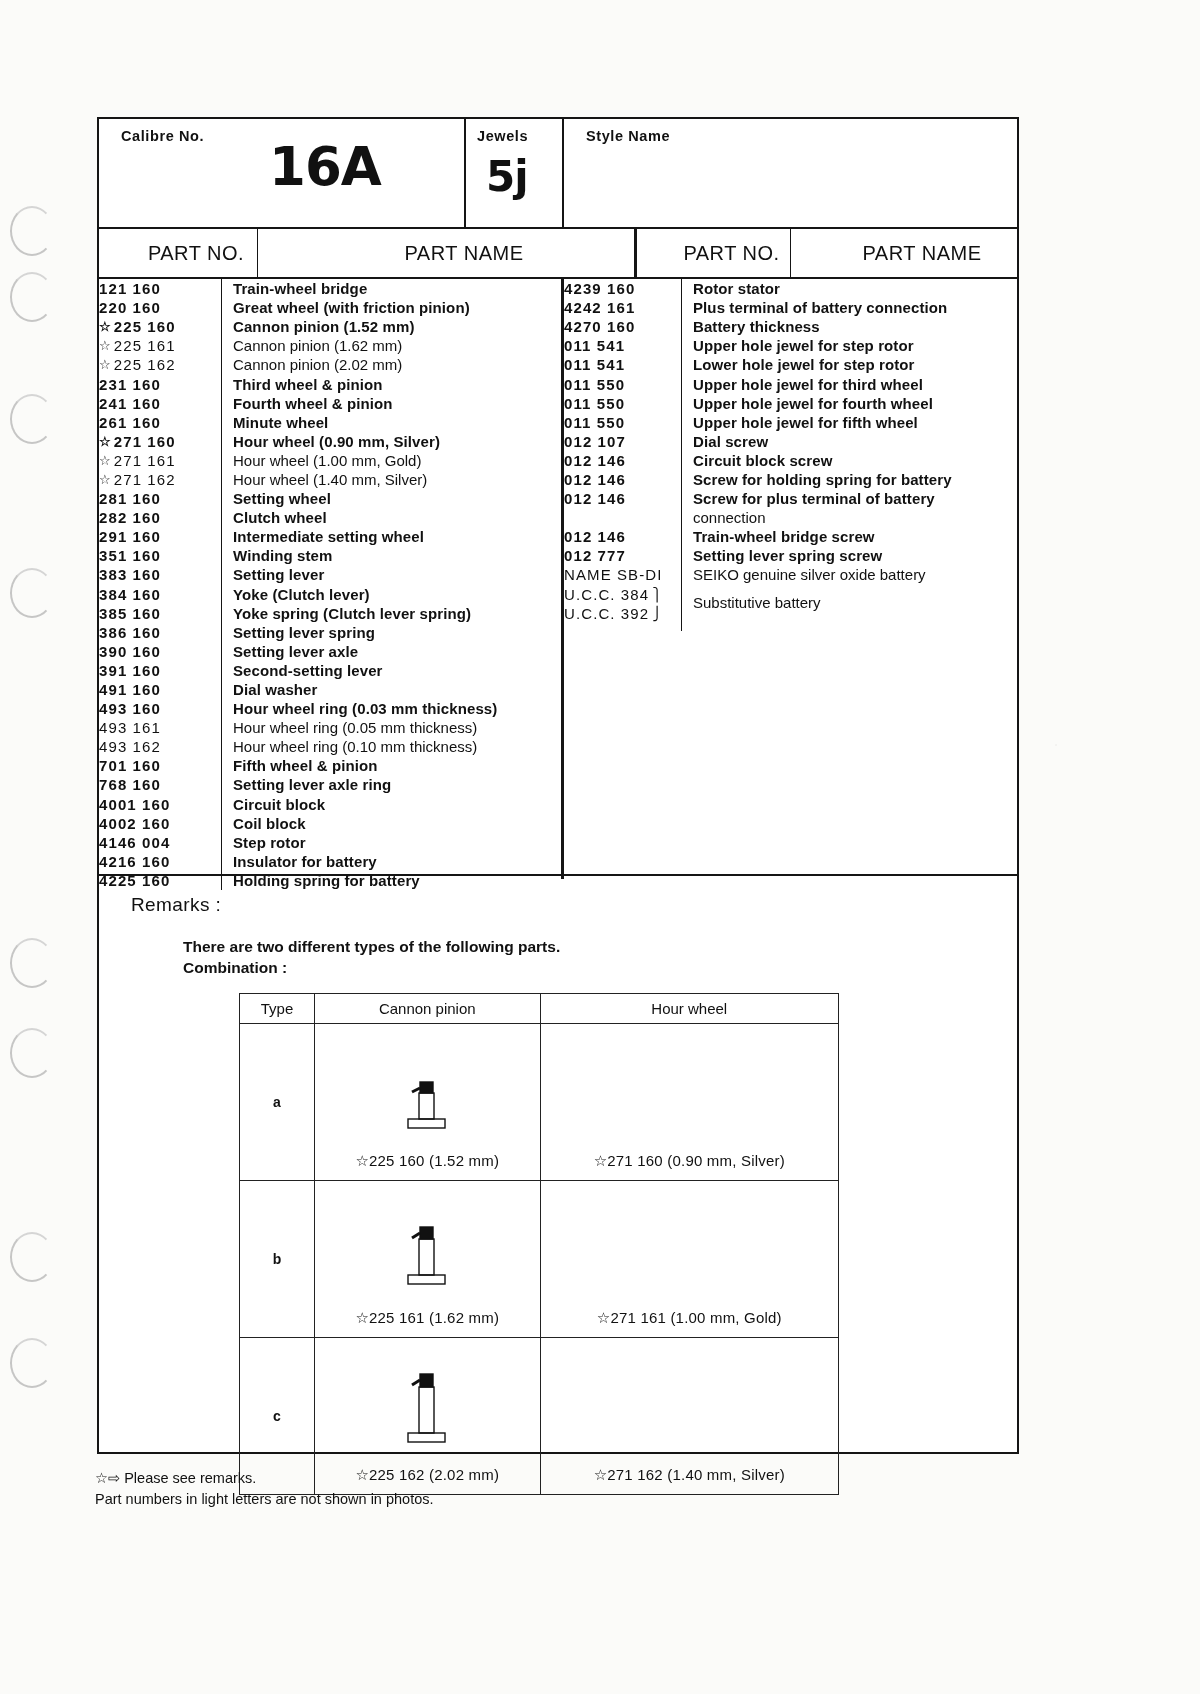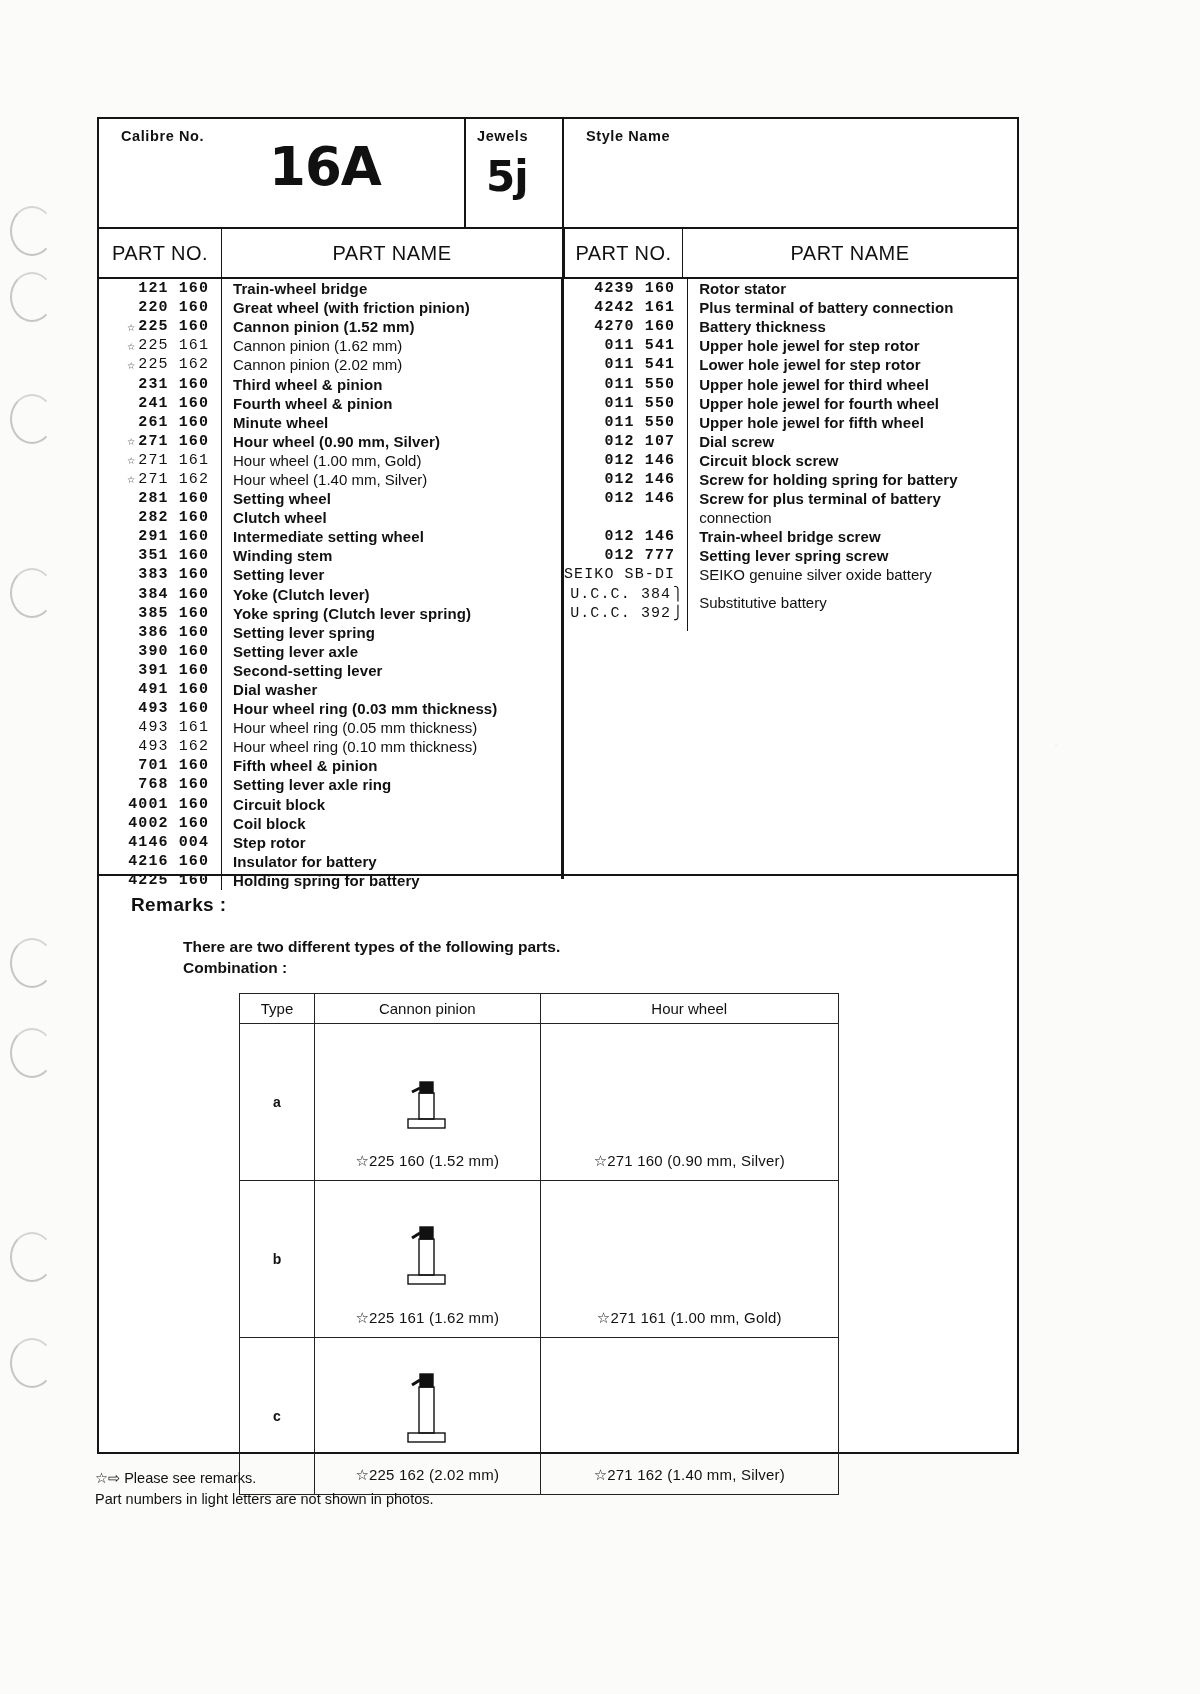--- a/index.html
+++ b/index.html
@@ -36,49 +36,49 @@
   .lbl{position:absolute;left:22px;top:9px;font-size:14.5px;font-weight:bold;letter-spacing:.6px;}
   .hdr-jw .lbl{left:11px;}
   .bigval{position:absolute;font-weight:bold;font-family:"DejaVu Sans", sans-serif;
     letter-spacing:-1px;}
   .cal-val{left:170px;top:17px;font-size:53px;}
   .jw-val{left:20px;top:33px;font-size:42px;}
 
   
   .colhdr{display:flex;height:48px;border-bottom:2px solid #151515;font-size:20px;
     letter-spacing:.5px;}
-  .ch{display:flex;align-items:center;justify-content:center;}
+  .ch{display:flex;align-items:center;justify-content:center;margin-left:36px;}
   .c1{flex:0 0 122px;border-right:1.5px solid #151515;}
   .c2{flex:0 0 340px;border-right:3px solid #151515;}
   .c3{flex:0 0 117px;border-right:1.5px solid #151515;}
   .c4{flex:1;}
 
   
   .plist{display:flex;height:unset;}
   .pl-left{flex:0 0 462px;border-right:3px solid #151515;}
   .pl-right{flex:1;}
   .pl-inner{display:flex;}
   .pnum-col{flex:0 0 122px;border-right:1.5px solid #151515;}
   .pname-col{flex:1;}
   .pl-right .pnum-col{flex:0 0 117px;}
 
   .row{height:19.1px;display:flex;align-items:center;font-size:15px;white-space:nowrap;}
-  .pnum{justify-content:flex-end;padding-right:12px;font-family:Liberation Mono, monospace;
+  .pnum{justify-content:flex-start;padding-right:12px;font-family:Liberation Sans, sans-serif;
     letter-spacing:1.1px;}
   .pnum.b{font-weight:bold;}
   .pname{padding-left:11px;}
   .pname.b{font-weight:bold;letter-spacing:.1px;}
   .star{font-size:13px;margin-right:2px;}
   .pnum .txt{display:inline-block;}
 
   .partsbody{height:600px;}
 
   
   .remarks{position:relative;height:auto;}
-  .rm-title{font-size:19px;font-weight:bold;padding:18px 0 0 32px;letter-spacing:.4px;}
+  .rm-title{font-size:19px;font-weight:normal;padding:18px 0 0 32px;letter-spacing:.4px;}
   .rm-line{font-size:15.5px;font-weight:bold;padding-left:84px;}
   .rm-line.l1{padding-top:22px;}
   .rm-line.l2{padding-top:3px;}
 
   
   .combo{margin:16px 0 0 140px;width:600px;border:1.5px solid #222;border-collapse:collapse;}
   .combo td,.combo th{border:1.5px solid #222;}
   .combo th{font-weight:normal;font-size:15px;padding:6px 0;}
   .ct-type{width:72px;text-align:center;font-weight:bold;font-size:14px;}
   .ct-cell{text-align:center;vertical-align:bottom;padding-bottom:10px;height:145px;}
@@ -312,21 +312,21 @@
             <div class="row pnum">
               <span class="txt"></span>
             </div>
             <div class="row pnum b">
               <span class="txt">012 146</span>
             </div>
             <div class="row pnum b">
               <span class="txt">012 777</span>
             </div>
             <div class="row pnum">
-              <span class="txt">SEIKO SB-DI</span>
+              <span class="txt">NAME SB-DI</span>
             </div>
             <div class="row pnum" style="padding-right: 4px;">
               <span>U.C.C. 384</span>
               <span style="margin-left: 3px; font-size: 13px;">⎫</span>
             </div>
             <div class="row pnum" style="padding-right: 4px;">
               <span>U.C.C. 392</span>
               <span style="margin-left: 3px; font-size: 13px;">⎭</span>
             </div>
           </div>

